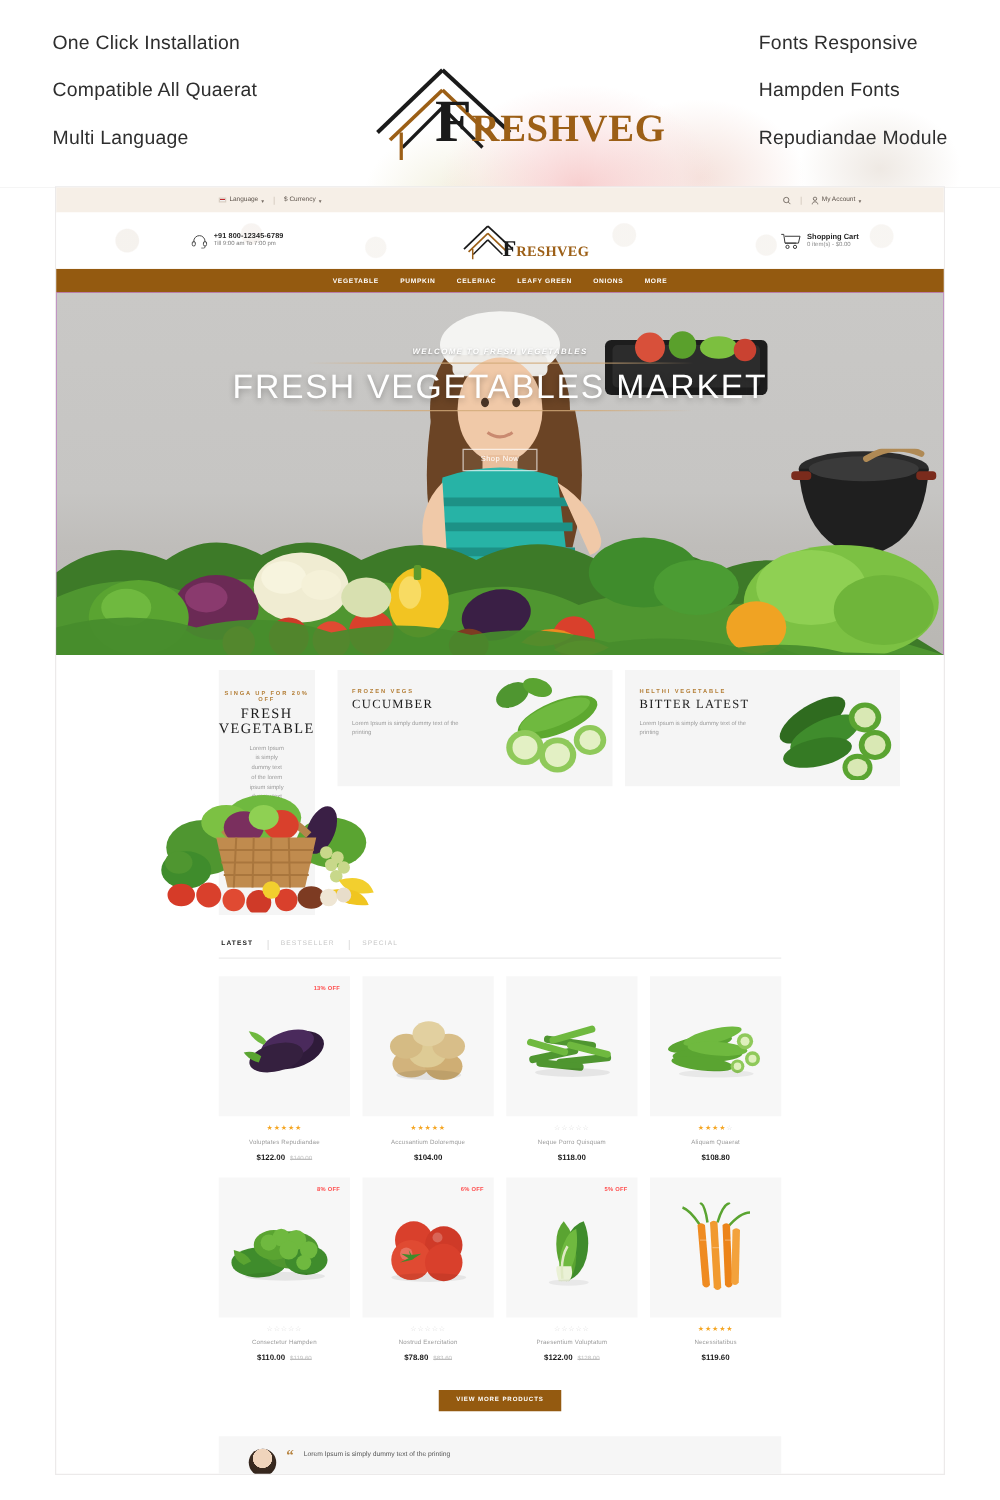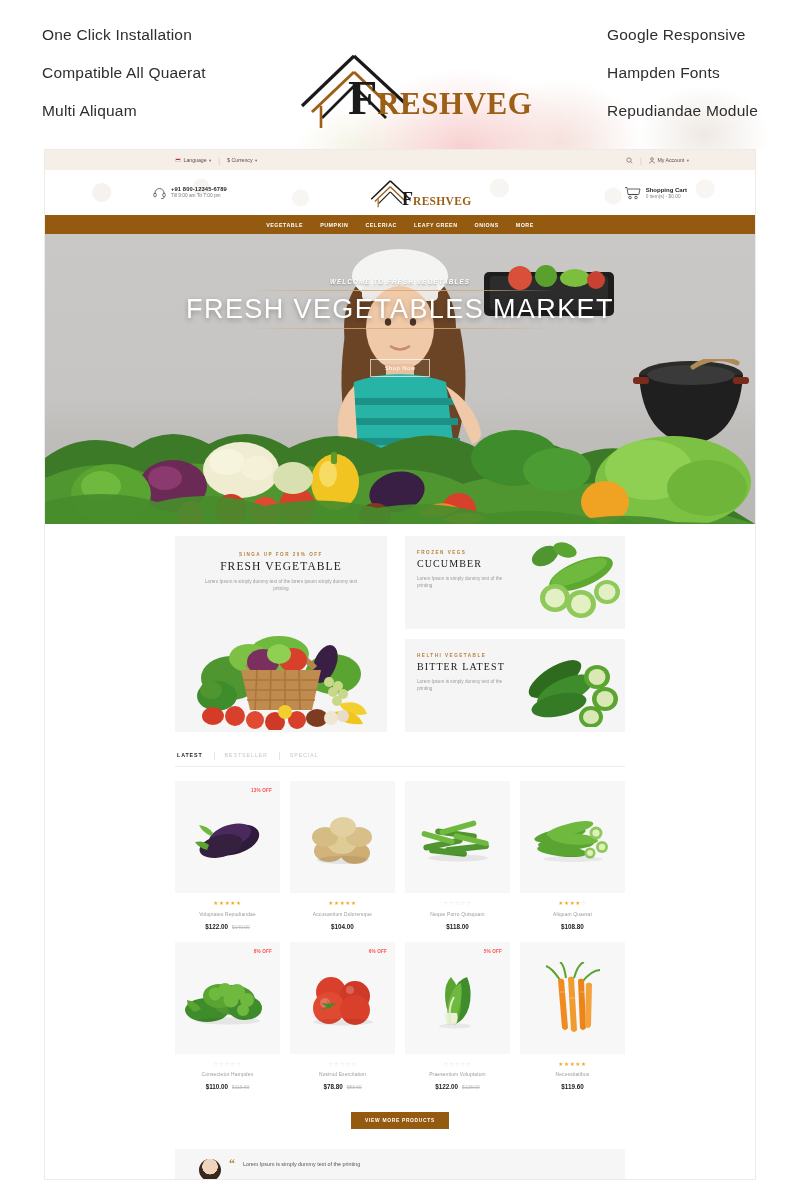--- a/index.html
+++ b/index.html
@@ -253,21 +253,21 @@
     width: 450px;
     margin: 0 auto;
   }
   .banner-lg {
     width: 220px; height: 196px;
     background: #f5f5f5;
     position: relative;
     text-align: center;
     padding-top: 16px;
   }
-  .banner-right-col { display: flex; flex-direction: column; gap: 10px; }
+  .banner-right-col { display: flex; gap: 10px; }
   .banner-sm {
     width: 220px; height: 93px;
     background: #f5f5f5;
     position: relative;
     padding: 14px 0 0 12px;
   }
   .bn-eyebrow {
     font-size: 4.6px;
     letter-spacing: 1.5px;
     color: #b5803a;
@@ -409,21 +409,21 @@
 </head>
 <body>
 
 <div class="promo-header">
   <div class="promo-bg"></div>
   <div class="promo-cols">
 
     <div class="promo-col left">
       <div class="promo-item">One Click Installation</div>
       <div class="promo-item">Compatible All Quaerat</div>
-      <div class="promo-item">Multi Aliquam</div>
+      <div class="promo-item">Multi Language</div>
     </div>
 
     <div class="promo-logo">
       <div class="logo-lockup">
         <svg class="logo-roof" width="120" height="78" viewBox="0 0 120 78">
           <path d="M58 6 L112 56" stroke="#1a1a1a" stroke-width="3.2" fill="none"></path>
           <path d="M58 6 L6 56" stroke="#1a1a1a" stroke-width="3.2" fill="none"></path>
           <path d="M58 22 L100 62" stroke="#9c5f16" stroke-width="3" fill="none"></path>
           <path d="M58 22 L16 62" stroke="#9c5f16" stroke-width="3" fill="none"></path>
           <path d="M58 36 L90 68" stroke="#1a1a1a" stroke-width="2.6" fill="none"></path>
@@ -431,21 +431,21 @@
           <path d="M25 56 L25 78" stroke="#9c5f16" stroke-width="2.6" fill="none"></path>
         </svg>
         <div class="logo-word">
           <span class="logo-F">F</span>
           <span class="logo-rest">RESHVEG</span>
         </div>
       </div>
     </div>
 
     <div class="promo-col right">
-      <div class="promo-item">Google Responsive</div>
+      <div class="promo-item">Fonts Responsive</div>
       <div class="promo-item">Hampden Fonts</div>
       <div class="promo-item">Repudiandae Module</div>
     </div>
 
   </div>
 </div>
 
 <div class="site">
 
   <div class="topbar">

